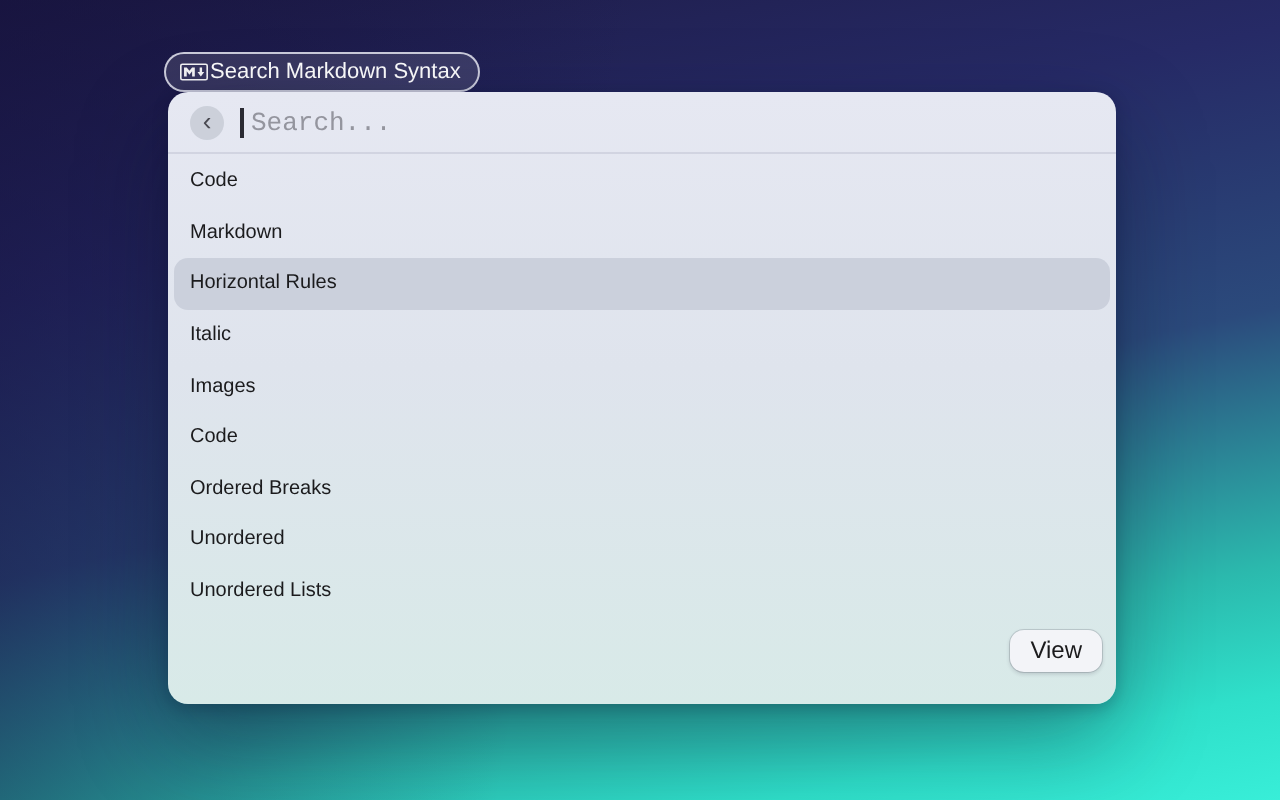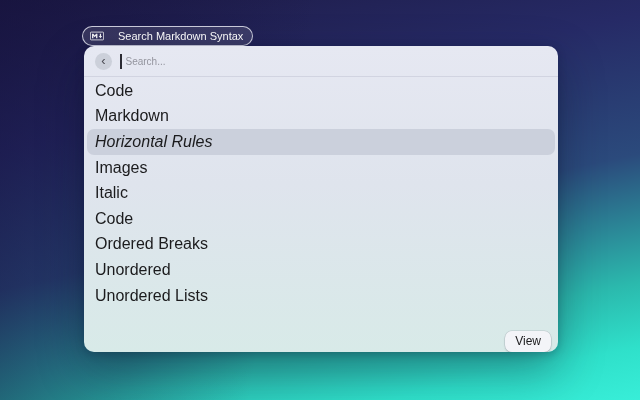--- a/index.html
+++ b/index.html
@@ -10,21 +10,21 @@
   }
   .desktop {
     position: absolute; inset: 0;
     background:
       linear-gradient(100deg, rgba(20,16,60,0.55) 0%, rgba(40,46,110,0.0) 45%),
       linear-gradient(168deg, #1d1a44 0%, #262a66 28%, #2b4a7c 54%, #2bb9ad 78%, #2fe0ca 90%, #38eed8 100%);
   }
   
   .pill {
     position: absolute; left: 82px; top: 26px; height: 20px;
-    display: flex; align-items: center; gap: 14px;
+    display: flex; align-items: center; gap: 1px;
     padding: 0 9px 0 7px;
     background: rgba(255,255,255,0.12);
     border: 1px solid rgba(230,232,242,0.85);
     border-radius: 10px;
     color: #ffffff; font-size: 11px; line-height: 20px;
     cursor: default; white-space: nowrap;
   }
   .pill svg { display: block; opacity: 0.95; }
   
   .panel {
@@ -45,33 +45,33 @@
     display: flex; align-items: center; justify-content: center;
     color: #4a4a52; font-size: 13px; line-height: 1;
     border: none; cursor: pointer; flex: 0 0 auto;
     padding: 0 0 2px 0;
   }
   .caret {
     width: 1.5px; height: 15px; background: #2b2b33; flex: 0 0 auto;
   }
   .search-input {
     flex: 1; border: none; outline: none; background: transparent;
-    font-family: Liberation Sans, sans-serif;
-    font-size: 10px; color: #1b1b1d; padding: 0; margin-left: -4px;
+    font-family: Liberation Mono, monospace;
+    font-size: 13px; color: #1b1b1d; padding: 0; margin-left: -4px;
   }
   .search-input::placeholder { color: #94959e; opacity: 1; }
   .list { padding: 1px 3px 0 3px; }
   .row {
     height: 25.6px; display: flex; align-items: center;
     padding: 0 8px; border-radius: 7px;
-    font-size: 16px; color: #1b1b1d; cursor: default;
+    font-size: 10px; color: #1b1b1d; cursor: default;
   }
-  .row.selected { background: #cbd0dc; font-style: italic; }
+  .row.selected { background: #cbd0dc; }
   .view-btn {
-    position: absolute; right: 7px; bottom: 0;
+    position: absolute; right: 7px; bottom: 16px;
     padding: 3px 10px 4px 10px;
     background: #f3f4f8;
     border: none; border-radius: 7px;
     font-family: "Liberation Sans", "DejaVu Sans", sans-serif;
     font-size: 12px; font-weight: 500; color: #1b1b1d;
     box-shadow: 0 0 0 0.5px rgba(60,60,80,0.18), 0 1px 2px rgba(30,30,50,0.18);
     cursor: pointer;
   }
 </style>
 </head>
@@ -96,22 +96,22 @@
           <span>‹</span>
         </button>
       <span class="caret"></span>
       <input class="search-input" type="text" placeholder="Search..." style="">
     </div>
 
     <div class="list">
       <div class="row">Code</div>
       <div class="row">Markdown</div>
       <div class="row selected">Horizontal Rules</div>
+      <div class="row">Italic</div>
       <div class="row">Images</div>
-      <div class="row">Italic</div>
       <div class="row">Code</div>
       <div class="row">Ordered Breaks</div>
       <div class="row">Unordered</div>
       <div class="row">Unordered Lists</div>
     </div>
 
     <button class="view-btn">View</button>
 
   </div>
 

